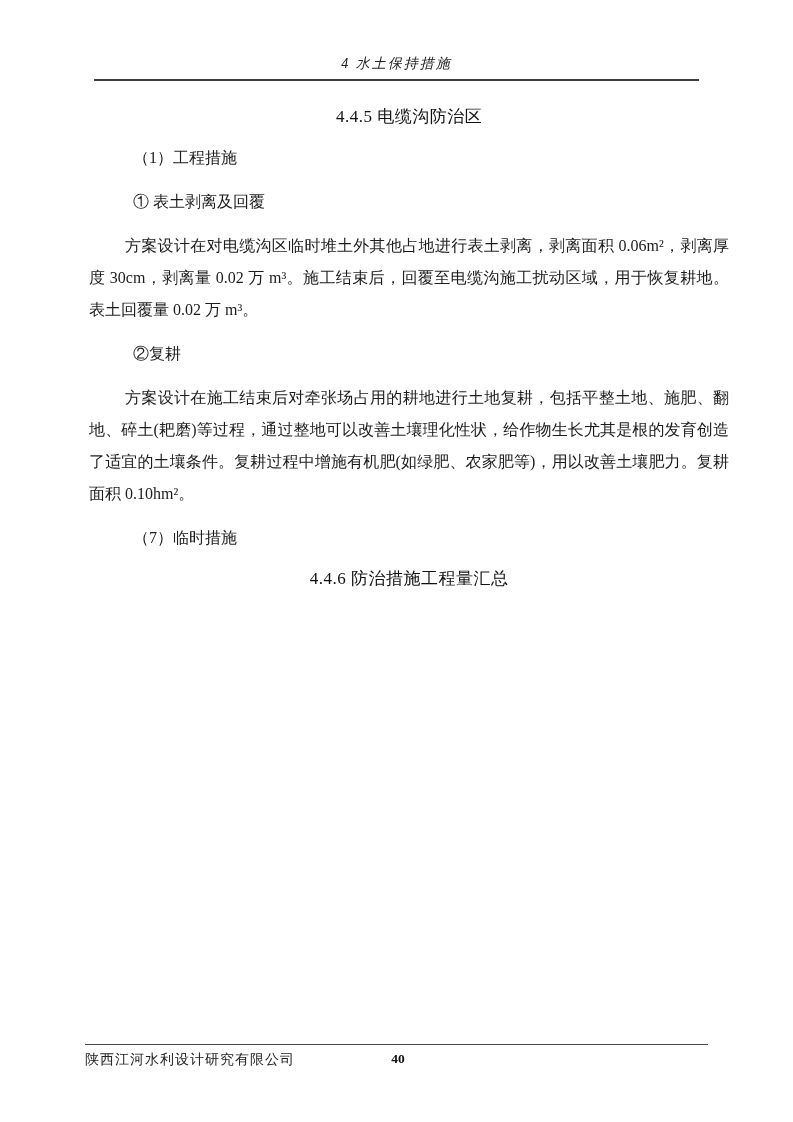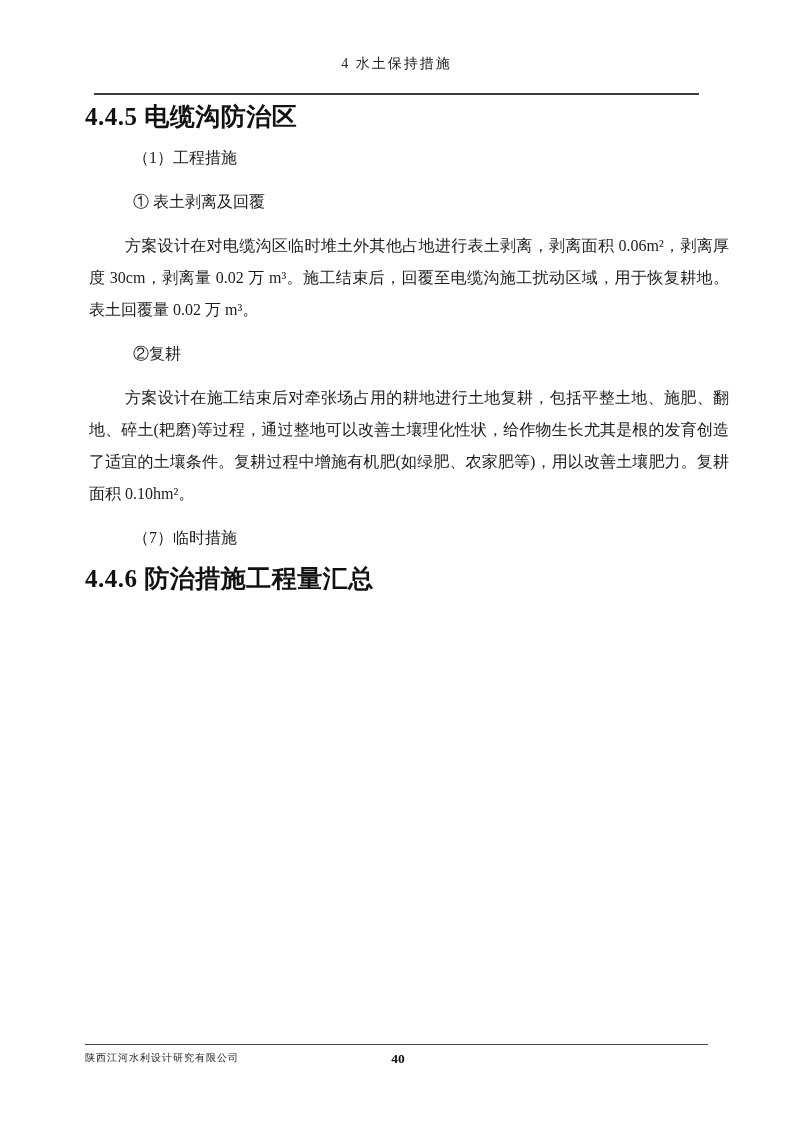--- a/index.html
+++ b/index.html
@@ -18,38 +18,40 @@
   }
   
   .page-header {
     position: absolute;
     top: 55px;
     left: 94px;
     right: 94px;
     text-align: center;
     font-size: 14px;
     letter-spacing: 2px;
-    padding-bottom: 20px;
+    padding-bottom: 6px;
     border-bottom: 2px solid #3d3d3d;
     color: #222;
+    font-style: italic;
   }
   
   .content {
     position: absolute;
     top: 96px;
     left: 85px;
     width: 648px;
   }
   .h-section {
-    font-size: 25px;
-    font-weight: bold;
+    font-size: 17px;
+    font-weight: normal;
     line-height: 26px;
     margin: 8px 0 10px 0;
     color: #111;
     letter-spacing: 0.5px;
+    text-align: center;
   }
   .h-section-2 {
     margin: 4px 0 19px 0;
   }
   .body-line {
     font-size: 16px;
     line-height: 32px;
     margin: 12px;
     text-indent: 36px;
     color: #1c1c1c;
@@ -68,21 +70,21 @@
     top: 1044px;
     left: 85px;
     right: 85px;
     border-top: 1.5px solid #4a4a4a;
     padding-top: 4px;
   }
   .footer-company {
     position: absolute;
     left: 0;
     top: 6px;
-    font-size: 10px;
+    font-size: 14px;
     color: #222;
     letter-spacing: 1px;
     white-space: nowrap;
   }
   .footer-page-number {
     position: absolute;
     left: 50%;
     transform: translateX(-38%);
     top: 6px;
     font-size: 13.5px;

